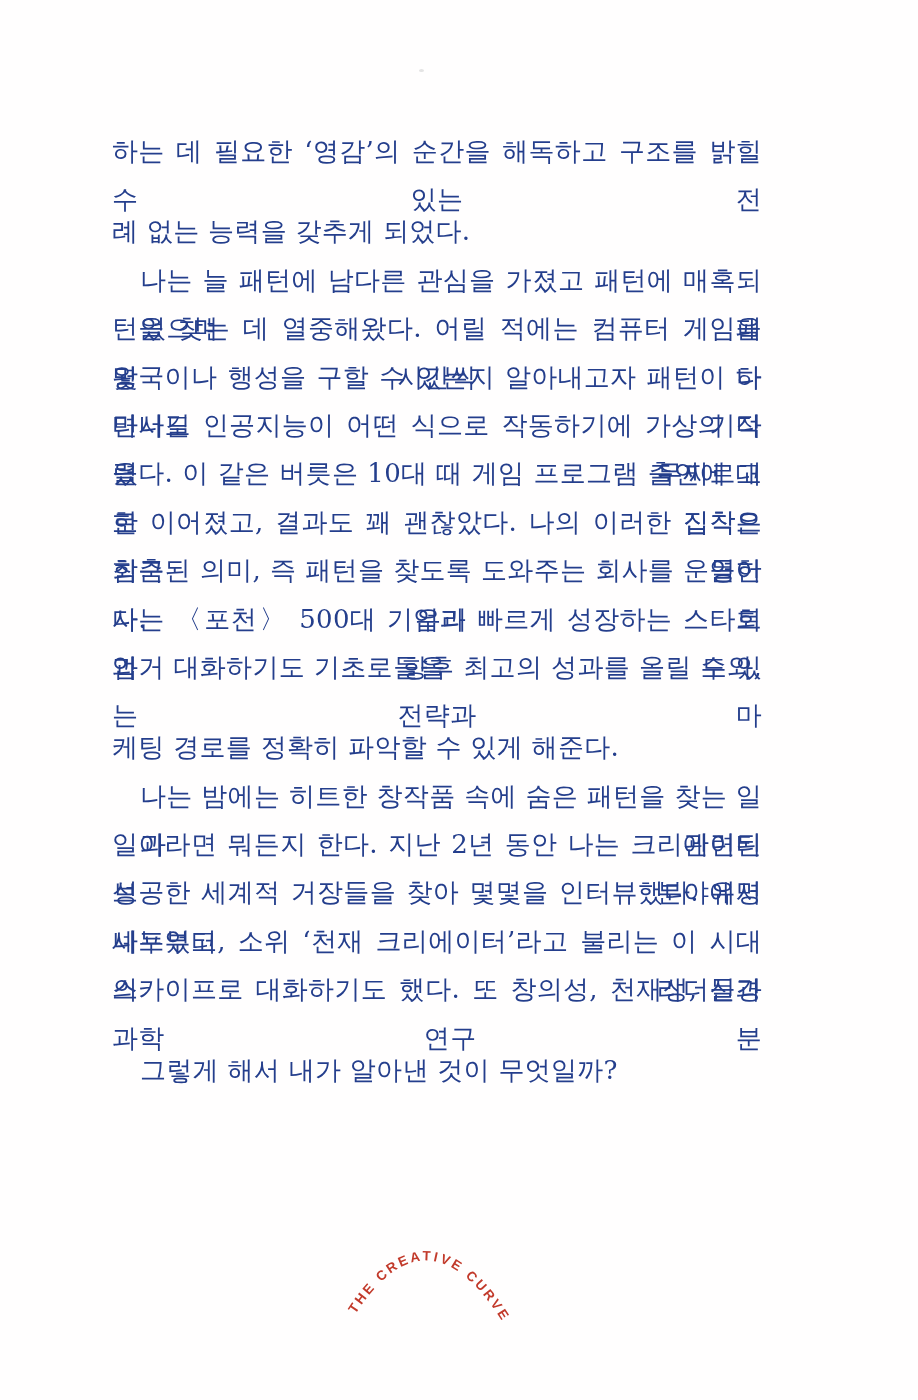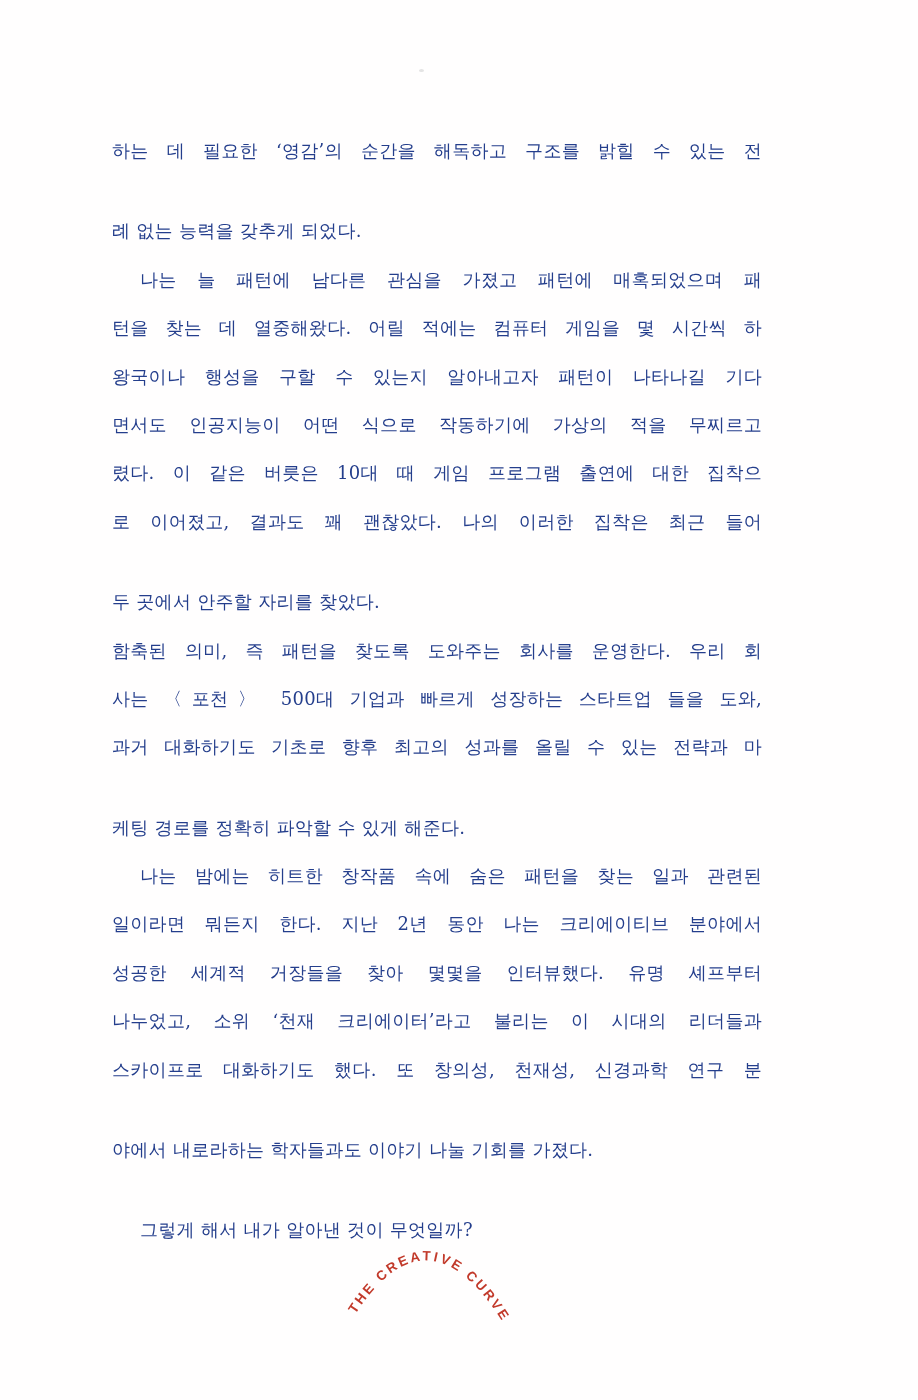--- a/index.html
+++ b/index.html
@@ -23,21 +23,21 @@
     height: 3px;
     border-radius: 50%;
     background: #e4e4e4;
   }
   .text-block {
     position: absolute;
     left: 112px;
     top: 127px;
     width: 650px;
     color: #243e8c;
-    font-size: 18px;
+    font-size: 26px;
     letter-spacing: 0.3px;
   }
   .line {
     display: block;
     height: 48.4px;
     line-height: 48.4px;
     white-space: normal;
     overflow: visible;
   }
   .line.justify {
@@ -80,31 +80,29 @@
 
   <div class="text-block">
     <div class="line justify">하는 데 필요한 ‘영감’의 순간을 해독하고 구조를 밝힐 수 있는 전</div>
     <div class="line left">례 없는 능력을 갖추게 되었다.</div>
     <div class="line justify indent">나는 늘 패턴에 남다른 관심을 가졌고 패턴에 매혹되었으며 패</div>
     <div class="line justify">턴을 찾는 데 열중해왔다. 어릴 적에는 컴퓨터 게임을 몇 시간씩 하</div>
     <div class="line justify">왕국이나 행성을 구할 수 있는지 알아내고자 패턴이 나타나길 기다</div>
     <div class="line justify">면서도 인공지능이 어떤 식으로 작동하기에 가상의 적을 무찌르고</div>
     <div class="line justify">렸다. 이 같은 버릇은 10대 때 게임 프로그램 출연에 대한 집착으</div>
     <div class="line justify">로 이어졌고, 결과도 꽤 괜찮았다. 나의 이러한 집착은 최근 들어</div>
-    <div class="line left">두 곳에서 안주할 자리를 찾았다.</div>
     <div class="line justify">함축된 의미, 즉 패턴을 찾도록 도와주는 회사를 운영한다. 우리 회</div>
     <div class="line justify">사는 〈포천〉 500대 기업과 빠르게 성장하는 스타트업 들을 도와,</div>
     <div class="line justify">과거 대화하기도 기초로 향후 최고의 성과를 올릴 수 있는 전략과 마</div>
     <div class="line left">케팅 경로를 정확히 파악할 수 있게 해준다.</div>
     <div class="line justify indent">나는 밤에는 히트한 창작품 속에 숨은 패턴을 찾는 일과 관련된</div>
     <div class="line justify">일이라면 뭐든지 한다. 지난 2년 동안 나는 크리에이티브 분야에서</div>
     <div class="line justify">성공한 세계적 거장들을 찾아 몇몇을 인터뷰했다. 유명 셰프부터</div>
     <div class="line justify">나누었고, 소위 ‘천재 크리에이터’라고 불리는 이 시대의 리더들과</div>
     <div class="line justify">스카이프로 대화하기도 했다. 또 창의성, 천재성, 신경과학 연구 분</div>
-    <div class="line left">야에서 내로라하는 학자들과도 이야기 나눌 기회를 가졌다.</div>
     <div class="line left indent">그렇게 해서 내가 알아낸 것이 무엇일까?</div>
   </div>
 
   <div class="logo-wrap">
     <svg viewBox="0 0 180 110" xmlns="http://www.w3.org/2000/svg">
       <path id="logo-curve-path" d="M 16 88 Q 88 -24 162 90" fill="none" stroke="none"></path>
       <text class="logo-text" fill="#c23a2b">
         <textPath href="#logo-curve-path" startOffset="2">THE CREATIVE CURVE</textPath>
       </text>
     </svg>

